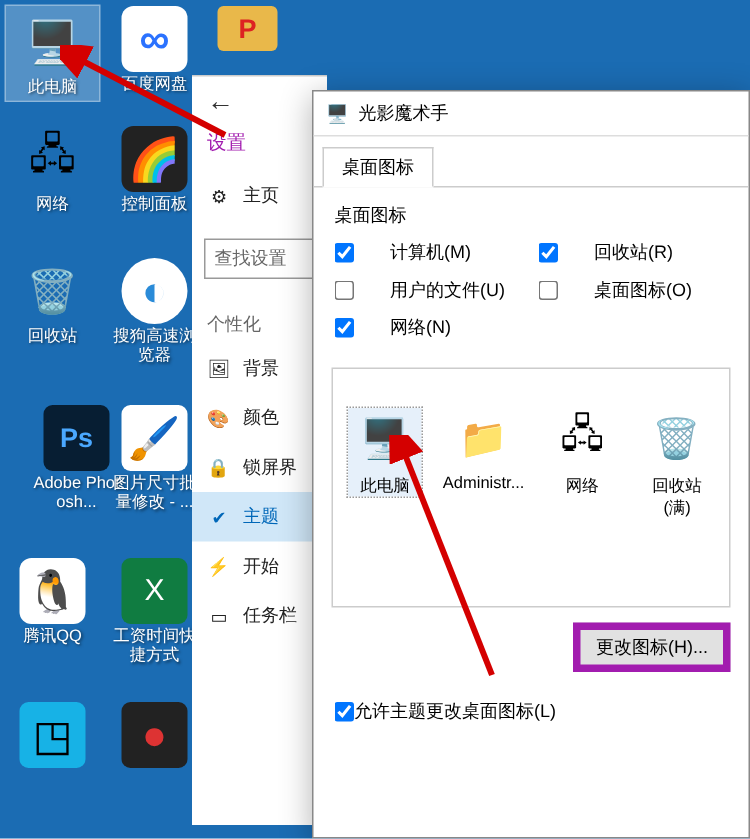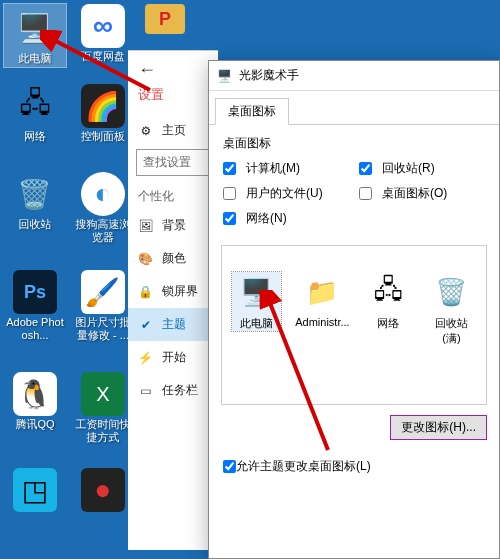--- a/index.html
+++ b/index.html
@@ -8,44 +8,44 @@
   
   .desktop { position: absolute; top: 0; left: 0; width: 135px; height: 559px; }
   .dicon { width: 62px; text-align: center; position: absolute; cursor: pointer; }
   .dicon .img { width: 44px; height: 44px; margin: 0 auto 2px; border-radius: 4px; display:flex; align-items:center; justify-content:center; font-size:28px; }
   .dicon .lbl { color: #fff; font-size: 11px; line-height: 13px; text-shadow: 1px 1px 2px rgba(0,0,0,.6); word-break: break-all; }
   .dicon.selected { background: rgba(255,255,255,.25); outline: 1px solid rgba(255,255,255,.5); padding: 2px 0; }
 
   
   .settings-strip { position: absolute; left: 128px; top: 50px; width: 90px; height: 500px; background: #fff; border-top: 1px solid #ccc; }
   .settings-strip .back { font-size: 18px; padding: 6px 10px; color: #333; }
-  .settings-strip .title { font-size: 13px; padding: 2px 10px 10px; color: #ef4444; }
-  .settings-strip .search { margin: 2px 8px; border: 1px solid #999; font-size: 12px; padding: 4px 6px; color: #666; }
+  .settings-strip .title { font-size: 13px; padding: 2px 10px 10px; color: #a21caf; }
+  .settings-strip .search { margin: 12px 8px; border: 1px solid #999; font-size: 12px; padding: 4px 6px; color: #666; }
   .settings-strip .cat { font-size: 12px; color: #666; padding: 10px 10px 4px; }
   .snav { display: flex; align-items: center; gap: 8px; padding: 8px 10px; font-size: 12px; color: #222; }
   .snav.selected { background: #d0e7f8; color: #0067b8; }
   .snav .ic { width: 16px; text-align:center; }
 
   
   .dialog { position: absolute; left: 208px; top: 60px; width: 292px; height: 499px; background: #fff; border: 1px solid #888; box-shadow: 0 4px 20px rgba(0,0,0,.3); }
   .dialog .titlebar { display: flex; align-items: center; padding: 6px 8px; font-size: 12px; border-bottom: 1px solid #ddd; gap: 6px; }
   .dialog .titlebar .ticon { width: 16px; height: 16px; display:flex;align-items:center;justify-content:center; }
   .tabrow { border-bottom: 1px solid #ccc; padding: 6px 6px 0; }
   .tab { display:inline-block; border: 1px solid #ccc; border-bottom: 1px solid #fff; background: #fff; padding: 4px 12px; font-size: 12px; position: relative; top: 1px; }
   .group { padding: 10px 14px 4px; }
   .group .glabel { font-size: 12px; margin-bottom: 8px; }
   .checks { display: grid; grid-template-columns: 1fr 1fr; gap: 8px 10px; }
-  .check { font-size: 12px; display: flex; align-items: center; gap: 10px; }
+  .check { font-size: 12px; display: flex; align-items: center; gap: 24px; }
   .check input { width: 13px; height: 13px; }
   .iconlist { display: flex; gap: 14px; padding: 26px 10px 10px; border: 1px solid #ccc; margin: 14px 12px 6px; height: 160px; align-items: flex-start; }
   .iitem { width: 60px; text-align: center; font-size: 11px; }
   .iitem.sel { outline: 1px dotted #999; background: #e6f0fa; }
   .iitem .iimg { width: 40px; height: 40px; margin: 0 auto 4px; display:flex;align-items:center;justify-content:center;font-size:26px; }
   .btnrow { text-align: right; padding: 4px 12px; }
-  .btn { font-size: 12px; padding: 3px 10px; background: #e1e1e1; border: 1px solid #a21caf; cursor: pointer; }
+  .btn { font-size: 12px; padding: 3px 10px; background: #e1e1e1; border: 5px solid #a21caf; cursor: pointer; }
   .allow { padding: 14px 14px; font-size: 12px; display:flex; align-items:center; gap:0; }
 
   
   .arrow { position: absolute; pointer-events: none; }
 
   
   .wm { position: absolute; right: 6px; bottom: 6px; color: rgba(255,255,255,.6); font-size: 11px; font-style: italic; }
 </style>
 </head>
 <body>
@@ -74,21 +74,21 @@
 
   <div class="dicon" style="left:4px; top:172px;">
     <div class="img">🗑️</div>
     <div class="lbl">回收站</div>
   </div>
   <div class="dicon" style="left:72px; top:172px;">
     <div class="img" style="background:#fff;color:#2a8bd8;border-radius:22px">◐</div>
     <div class="lbl">搜狗高速浏览器</div>
   </div>
 
-  <div class="dicon" style="left:4px; top:270px;">
+  <div class="dicon" style="left:20px; top:270px;">
     <div class="img" style="background:#071e33;color:#4aa8ff;font-weight:bold;border-radius:6px;font-size:18px">Ps</div>
     <div class="lbl">Adobe Photosh...</div>
   </div>
   <div class="dicon" style="left:72px; top:270px;">
     <div class="img" style="background:#fff;border-radius:6px">🖌️</div>
     <div class="lbl">图片尺寸批量修改 - ...</div>
   </div>
 
   <div class="dicon" style="left:4px; top:372px;">
     <div class="img" style="background:#fff;border-radius:8px">🐧</div>

